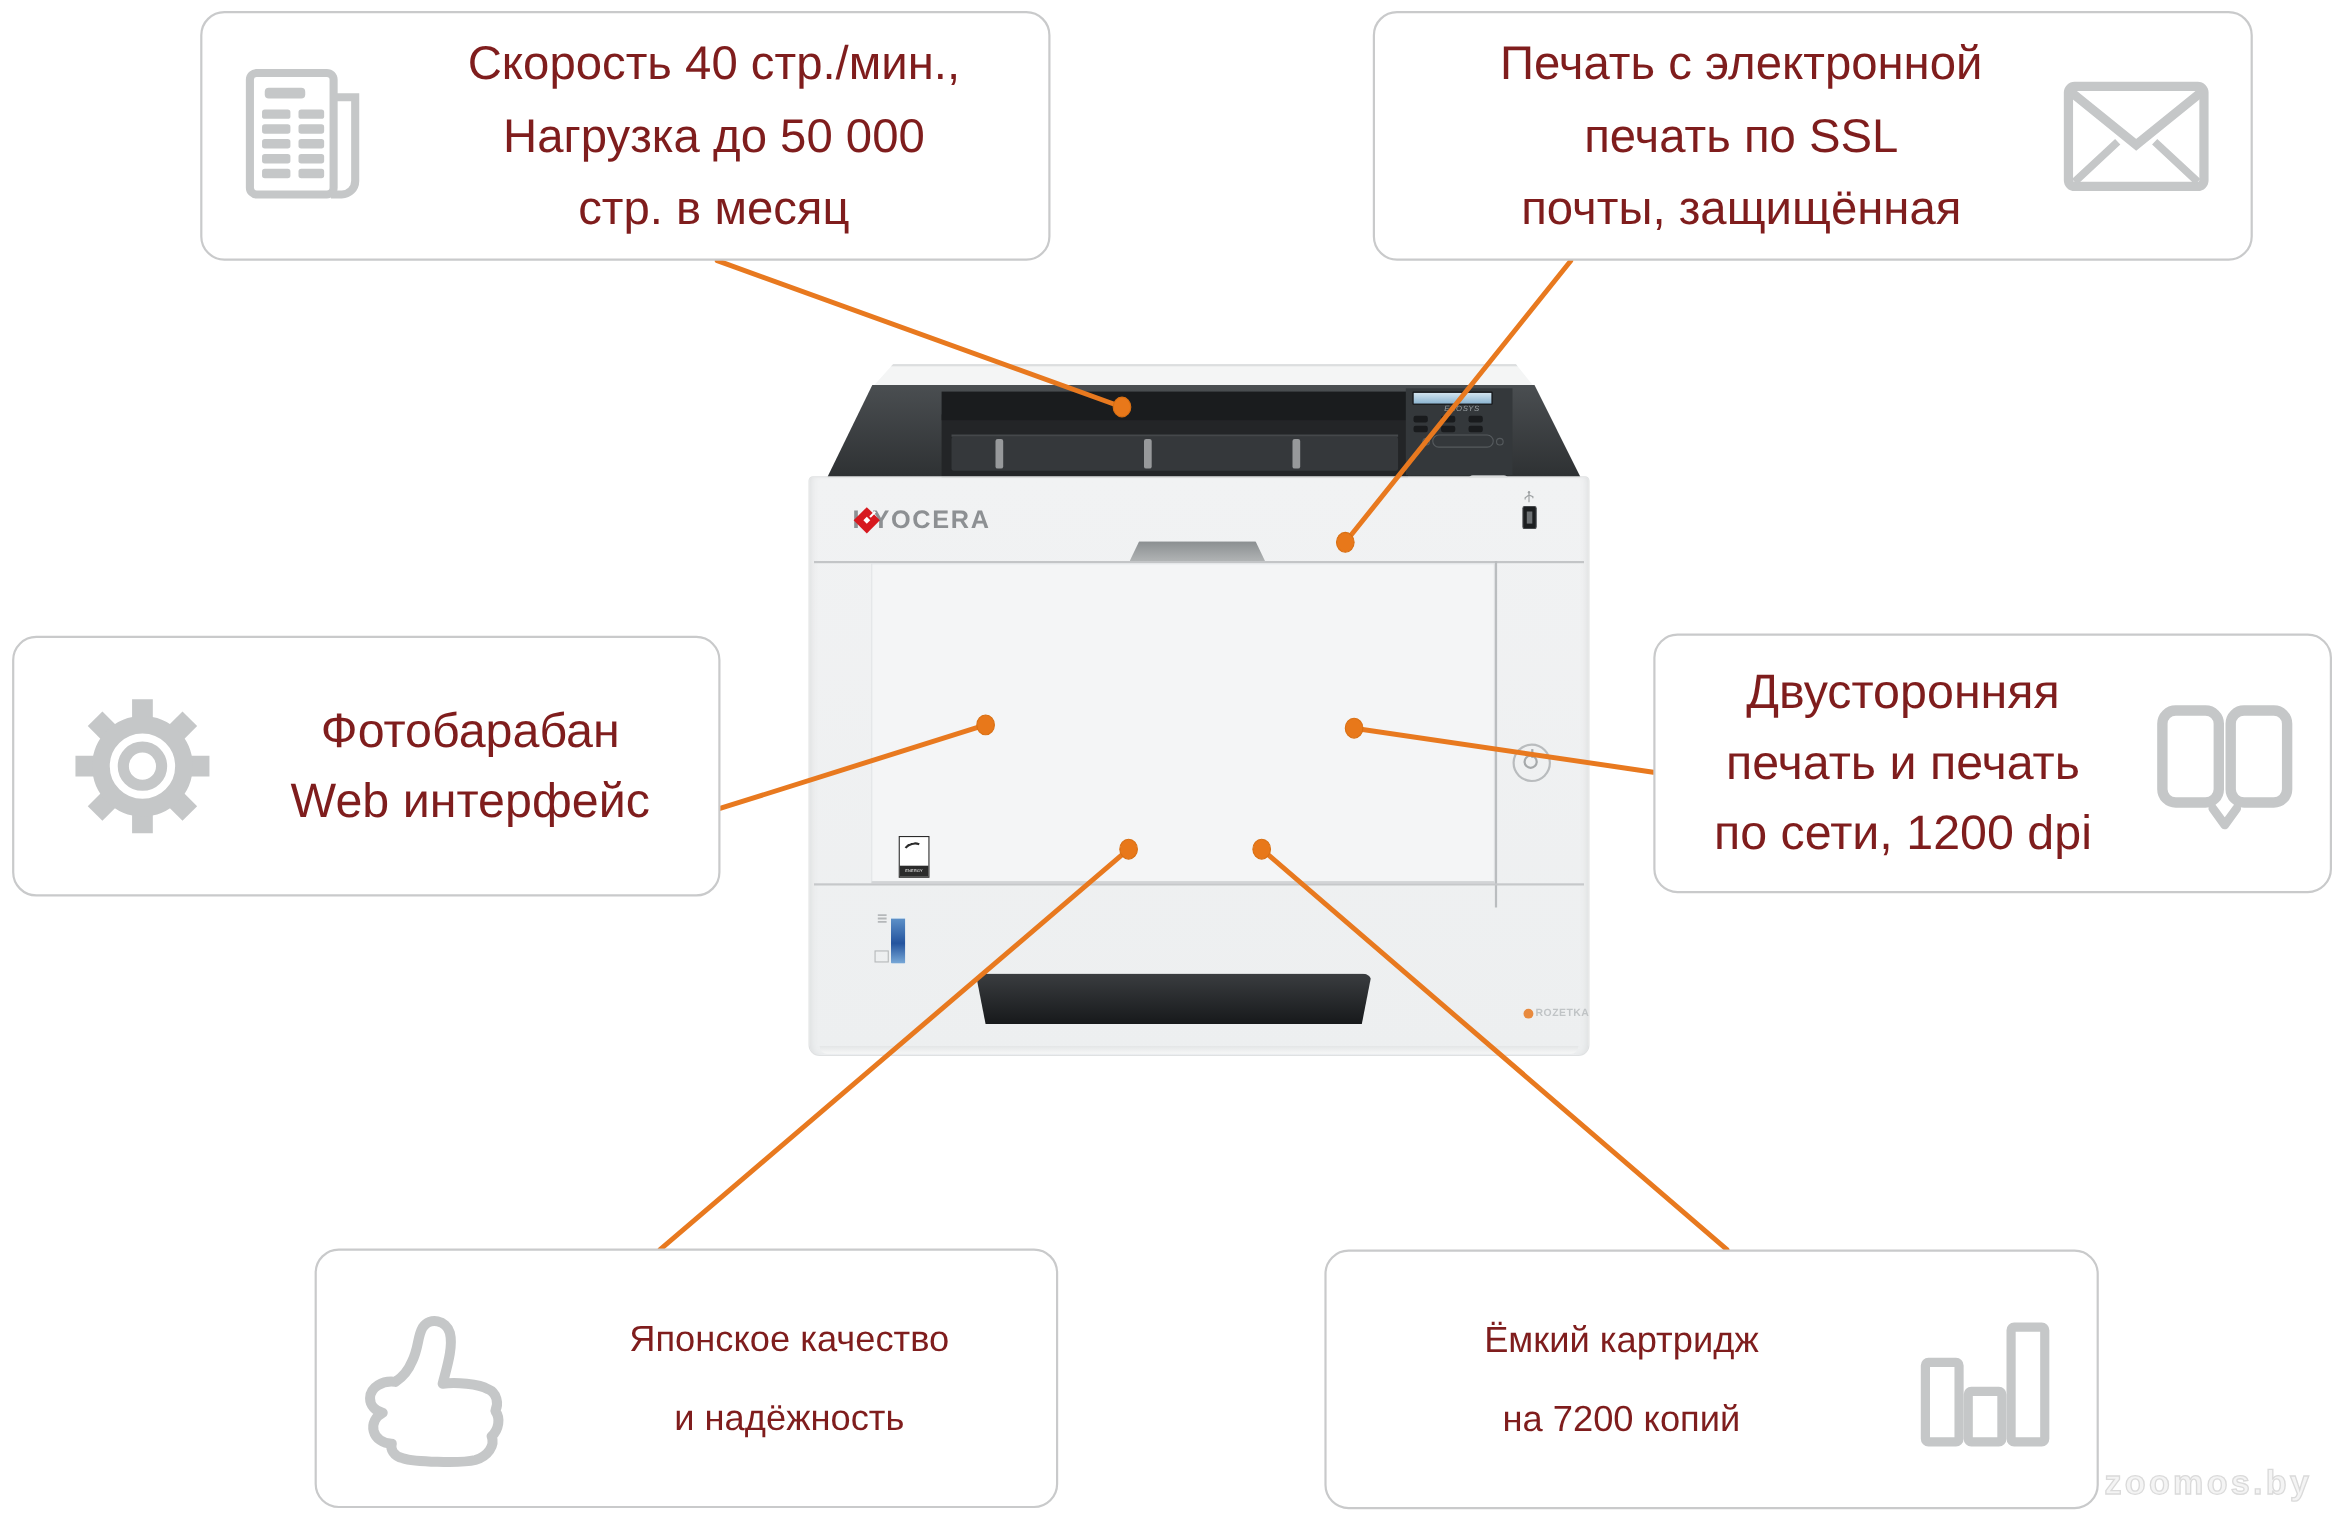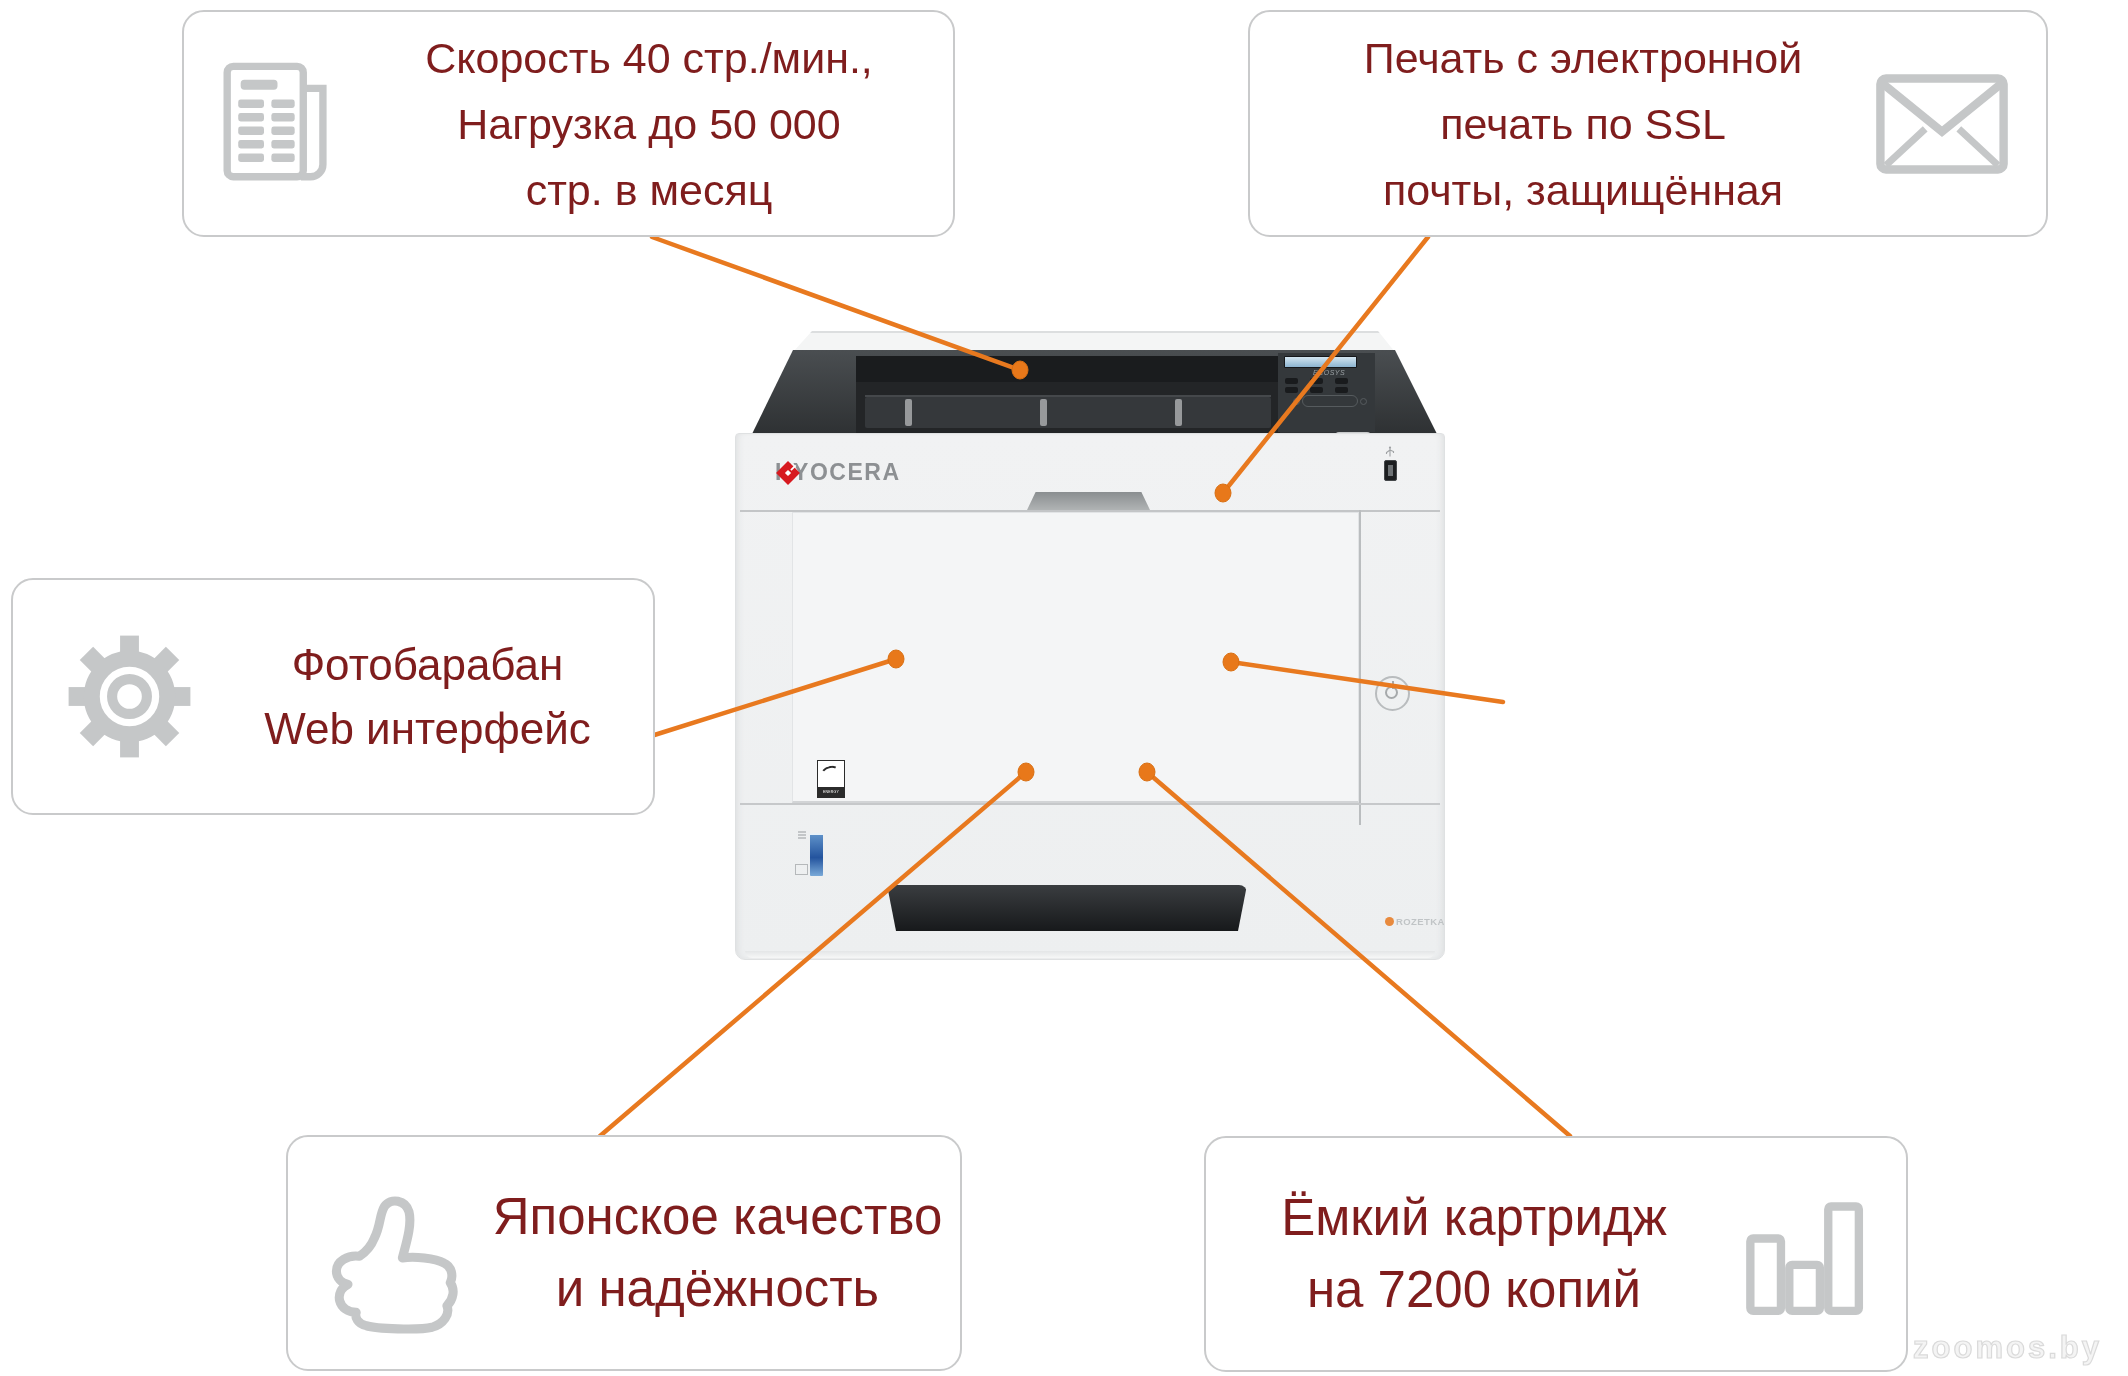--- a/index.html
+++ b/index.html
@@ -5,21 +5,21 @@
   html,body{margin:0;padding:0;background:#fff;}
   body{width:2128px;height:1376px;font-family:"Liberation Sans", sans-serif;}
   .canvas{position:relative;width:2128px;height:1376px;background:#fff;overflow:hidden;}
 
   
   .callout{position:absolute;background:#fff;border:2.5px solid #c9cacb;border-radius:22px;
            display:flex;align-items:center;box-sizing:border-box;z-index:30;}
   .callout .txt{flex:1;text-align:center;color:#7f1d1d;}
   .co-top .txt{font-size:43px;line-height:66px;}
   .co-mid .txt{font-size:44px;line-height:64px;}
-  .co-bot .txt{font-size:51px;line-height:72px;}
+  .co-bot .txt{font-size:33px;line-height:72px;}
   .ic{flex:0 0 auto;display:block;}
 
   
   .connectors{position:absolute;left:0;top:0;z-index:20;pointer-events:none;}
 
   
   .printer{position:absolute;left:735px;top:331px;width:710px;height:629px;z-index:10;}
   .printer *{position:absolute;box-sizing:border-box;}
   .lid{left:0;top:0;width:710px;height:21px;background:#f4f5f5;border-top:2px solid #dcdedf;
        clip-path:polygon(77px 0,643px 0,660px 100%,58px 100%);}
@@ -232,20 +232,34 @@
         <circle cx="50" cy="50" r="26" stroke-width="11"></circle>
         <circle cx="50" cy="50" r="12" stroke-width="7" fill="#fff"></circle>
       </g>
     </svg>
     <div class="txt">
       <div>Фотобарабан</div>
       <div>Web интерфейс</div>
     </div>
   </div>
 
+  <div class="callout co-mid" style="left:1503px;top:576px;width:617px;height:236px;">
+    <div class="txt">
+      <div>Двусторонняя</div>
+      <div>печать и печать</div>
+      <div>по сети, 1200 dpi</div>
+    </div>
+    <svg class="ic" style="margin-right:28px;" width="135" height="135" viewBox="0 0 100 100">
+      <g stroke="#c5c7c8" fill="none">
+        <rect x="8" y="14" width="38" height="62" rx="9" stroke-width="7"></rect>
+        <rect x="54" y="14" width="38" height="62" rx="9" stroke-width="7"></rect>
+        <path d="M42,80 L50,91 L58,80" stroke-width="6" stroke-linecap="round" stroke-linejoin="round"></path>
+      </g>
+    </svg>
+  </div>
 
   <div class="callout co-bot" style="left:286px;top:1135px;width:676px;height:236px;">
     <svg class="ic" style="margin-left:22px;" width="165" height="170" viewBox="0 0 100 100">
       <path d="M30,52 C23,51 16,55 16,61 C16,65 19,68 23,69 C19,71 17,75 18,79 C19,83 23,86 28,86
                C27,89 29,93 34,94 C40,96 66,97 74,95 C81,93 85,87 83,82 C87,78 88,72 85,68
                C87,64 86,58 81,56 C76,53 63,52 56,53 C58,45 62,33 60,25 C58,18 49,16 45,22
                C42,27 43,33 39,41 C37,46 33,50 30,52 Z" stroke="#c5c7c8" stroke-width="5.5" fill="none" stroke-linejoin="round" stroke-linecap="round"></path>
     </svg>
     <div class="txt">
       <div>Японское качество</div>

